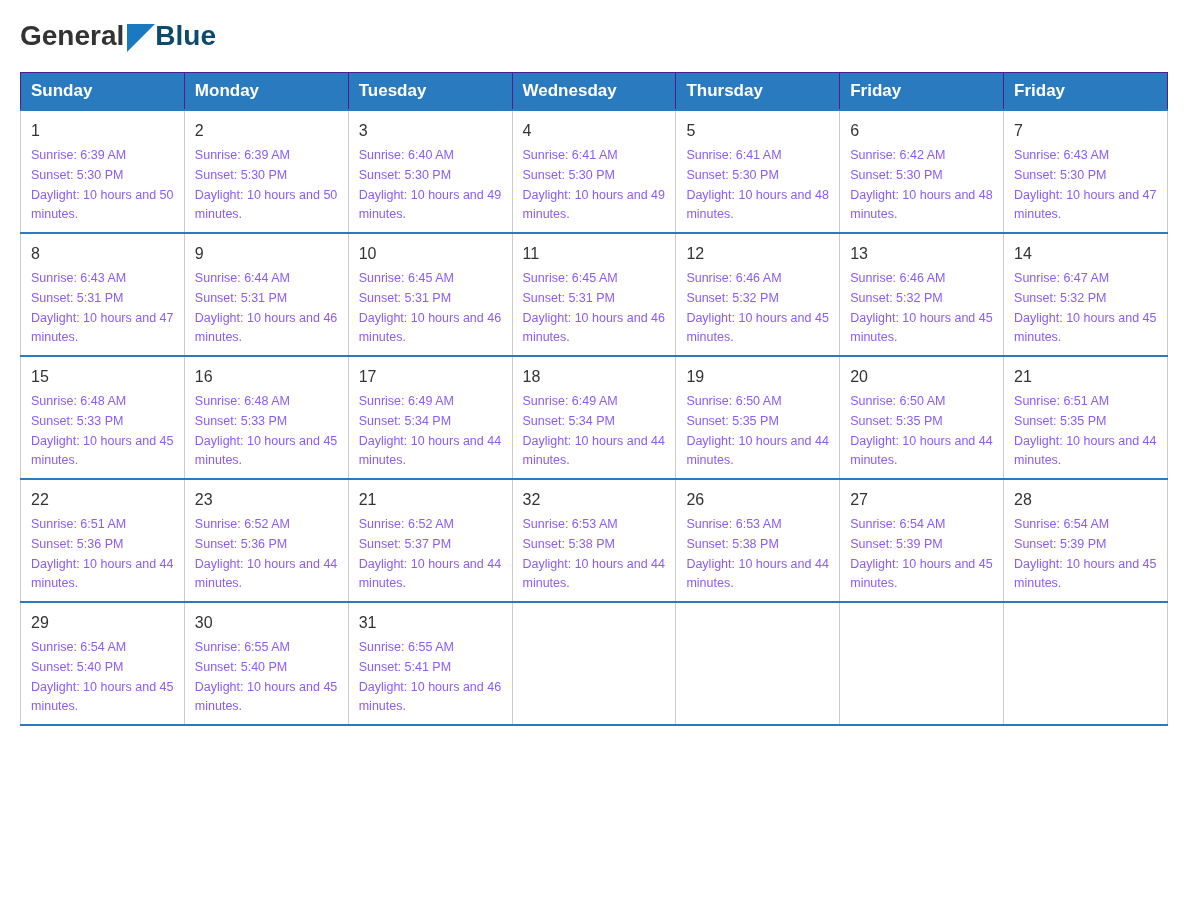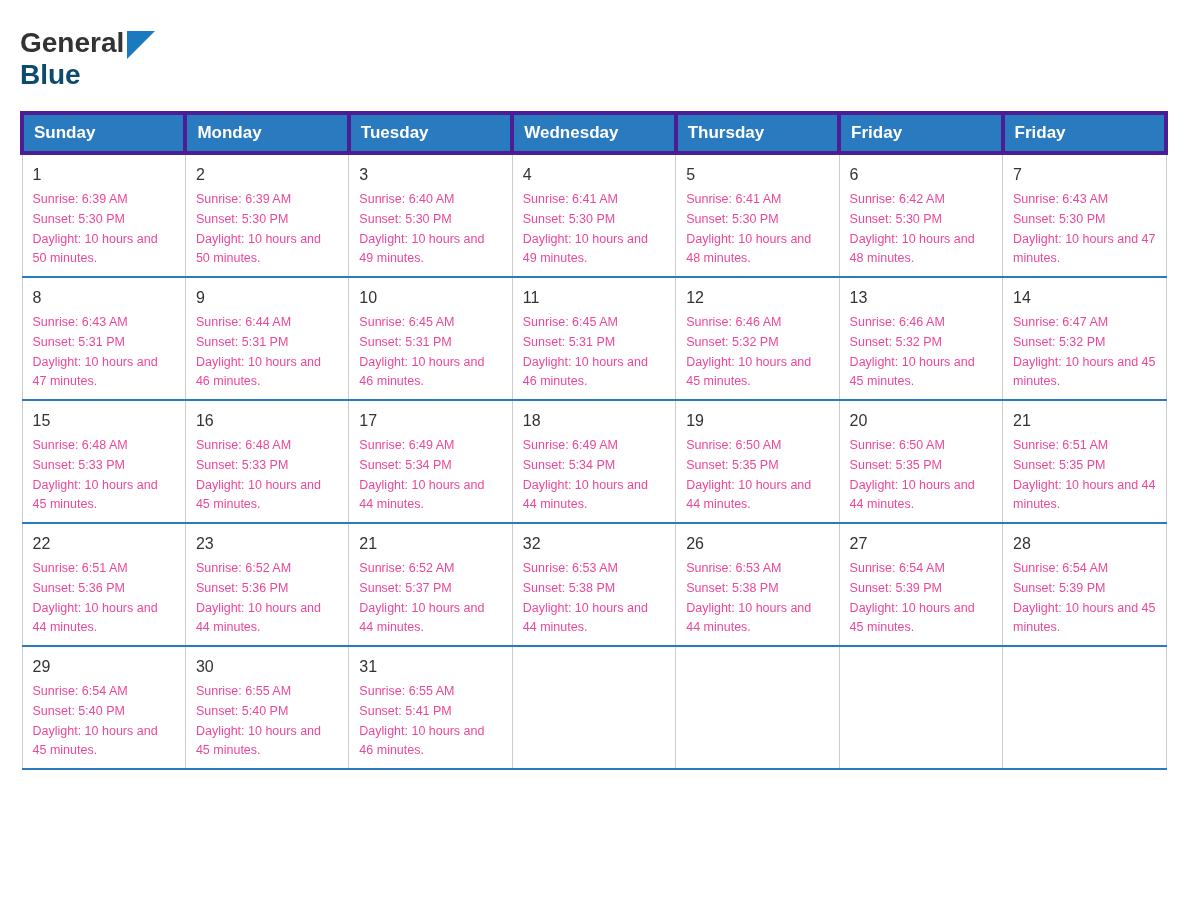--- a/index.html
+++ b/index.html
@@ -15,22 +15,20 @@
       justify-content: space-between;
       align-items: flex-start;
       margin-bottom: 20px;
     }
     .logo {
       display: flex;
       align-items: center;
     }
     .logo-wrapper {
       display: flex;
-      flex-direction: column;
-      margin-top: 7px;
     }
     .logo-row1 { display: flex; align-items: center; }
     .logo-row2 { display: flex; align-items: center; }
     .title-section {
       text-align: right;
     }
     .month-year {
       font-size: 52px;
       font-weight: bold;
       color: #222;
@@ -45,21 +43,21 @@
       width: 100%;
       border-collapse: collapse;
     }
     .calendar th {
       background: #2a7abf;
       color: #fff;
       padding: 8px 10px;
       text-align: left;
       font-size: 17px;
       font-weight: bold;
-      border: 4px solid #4c1d95;
+      border: 1px solid #4c1d95;
     }
     .calendar td {
       vertical-align: top;
       padding: 8px 10px;
       border: 1px solid #ccc;
       width: 14.28%;
       font-size: 13px;
       color: #333;
       line-height: 1.5;
     }
@@ -67,21 +65,21 @@
       border-bottom: 2px solid #2a7abf;
     }
     .day-number {
       font-size: 16px;
       font-weight: normal;
       display: block;
       margin-bottom: 2px;
     }
     .day-info {
       font-size: 12.5px;
-      color: #ec4899;
+      color: #8b5cf6;
     }
     .empty-cell {
       background: #fff;
     }
     .calendar tbody tr:last-child td {
       height: 110px;
     }
   </style>
 </head>
 <body>

